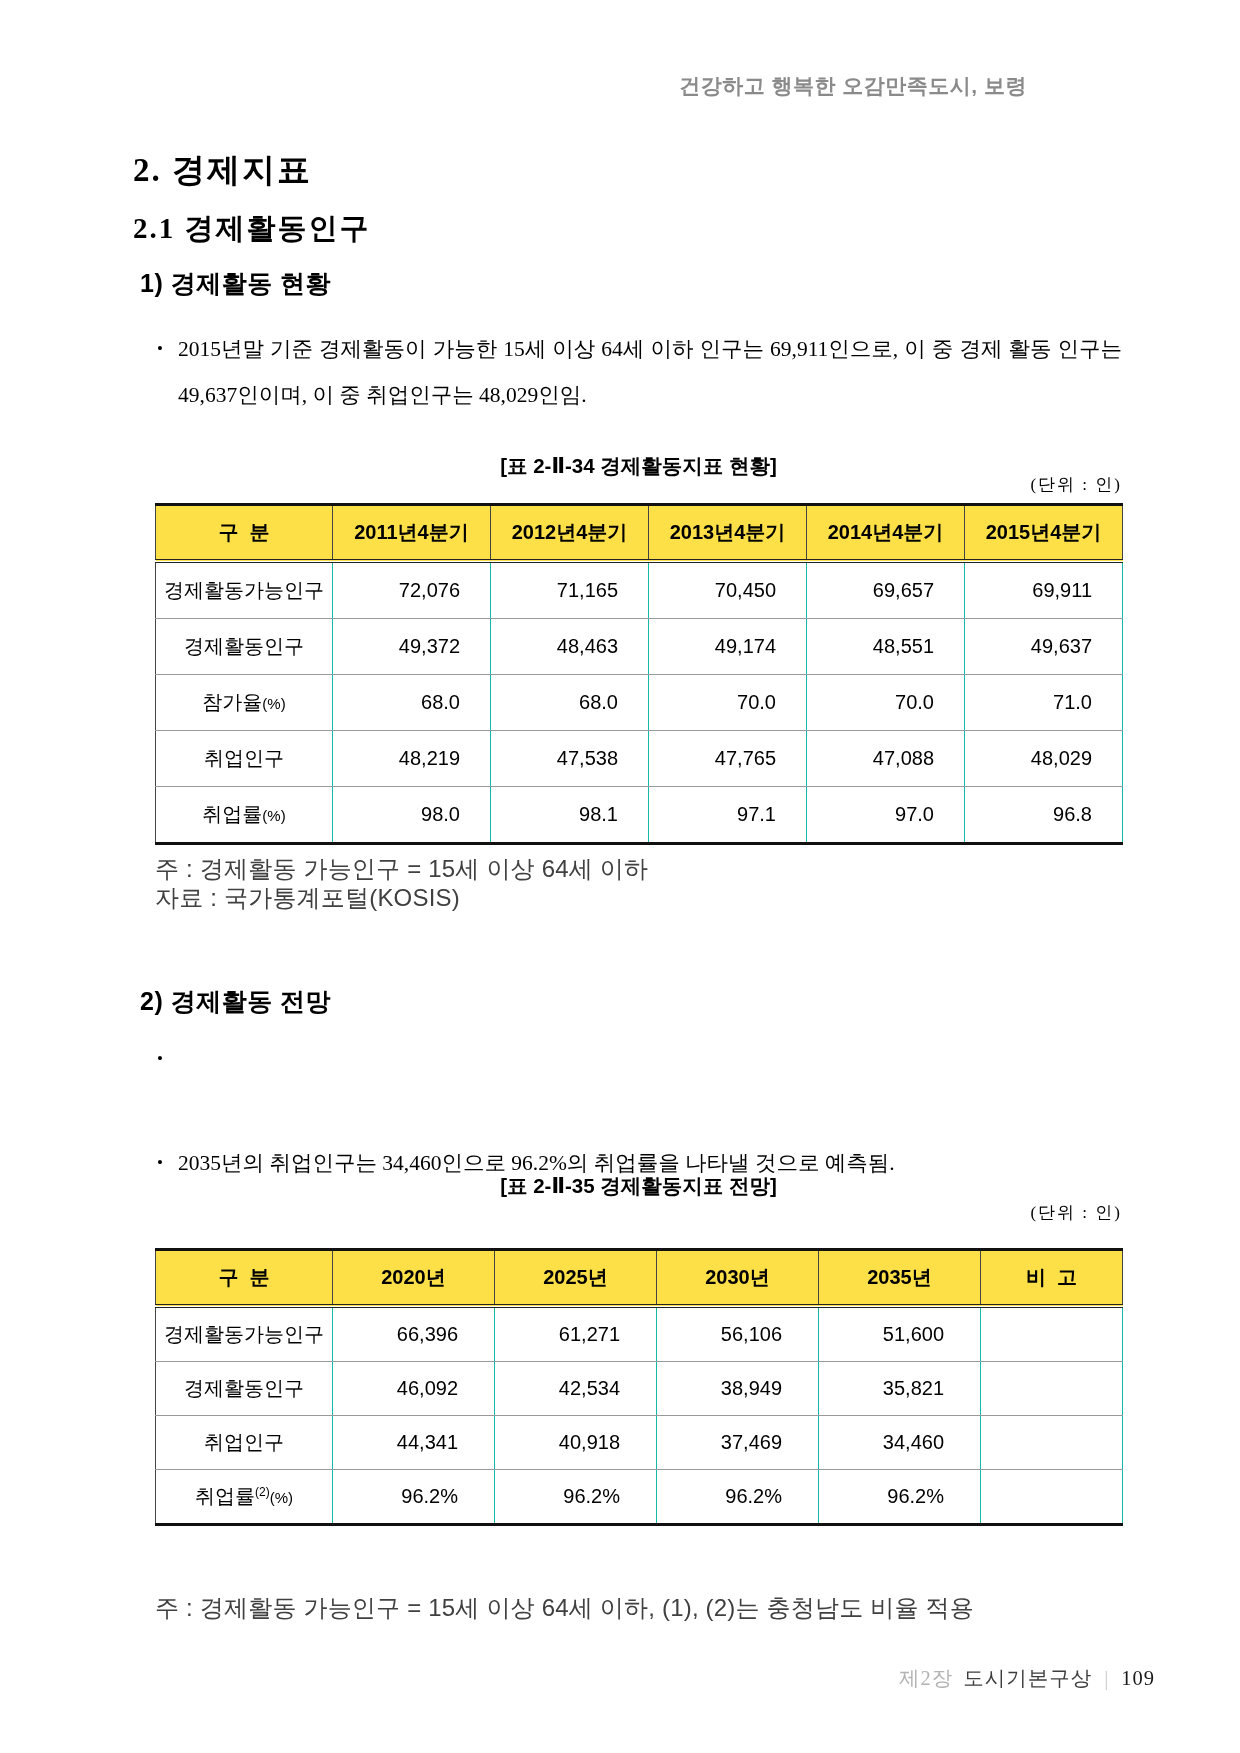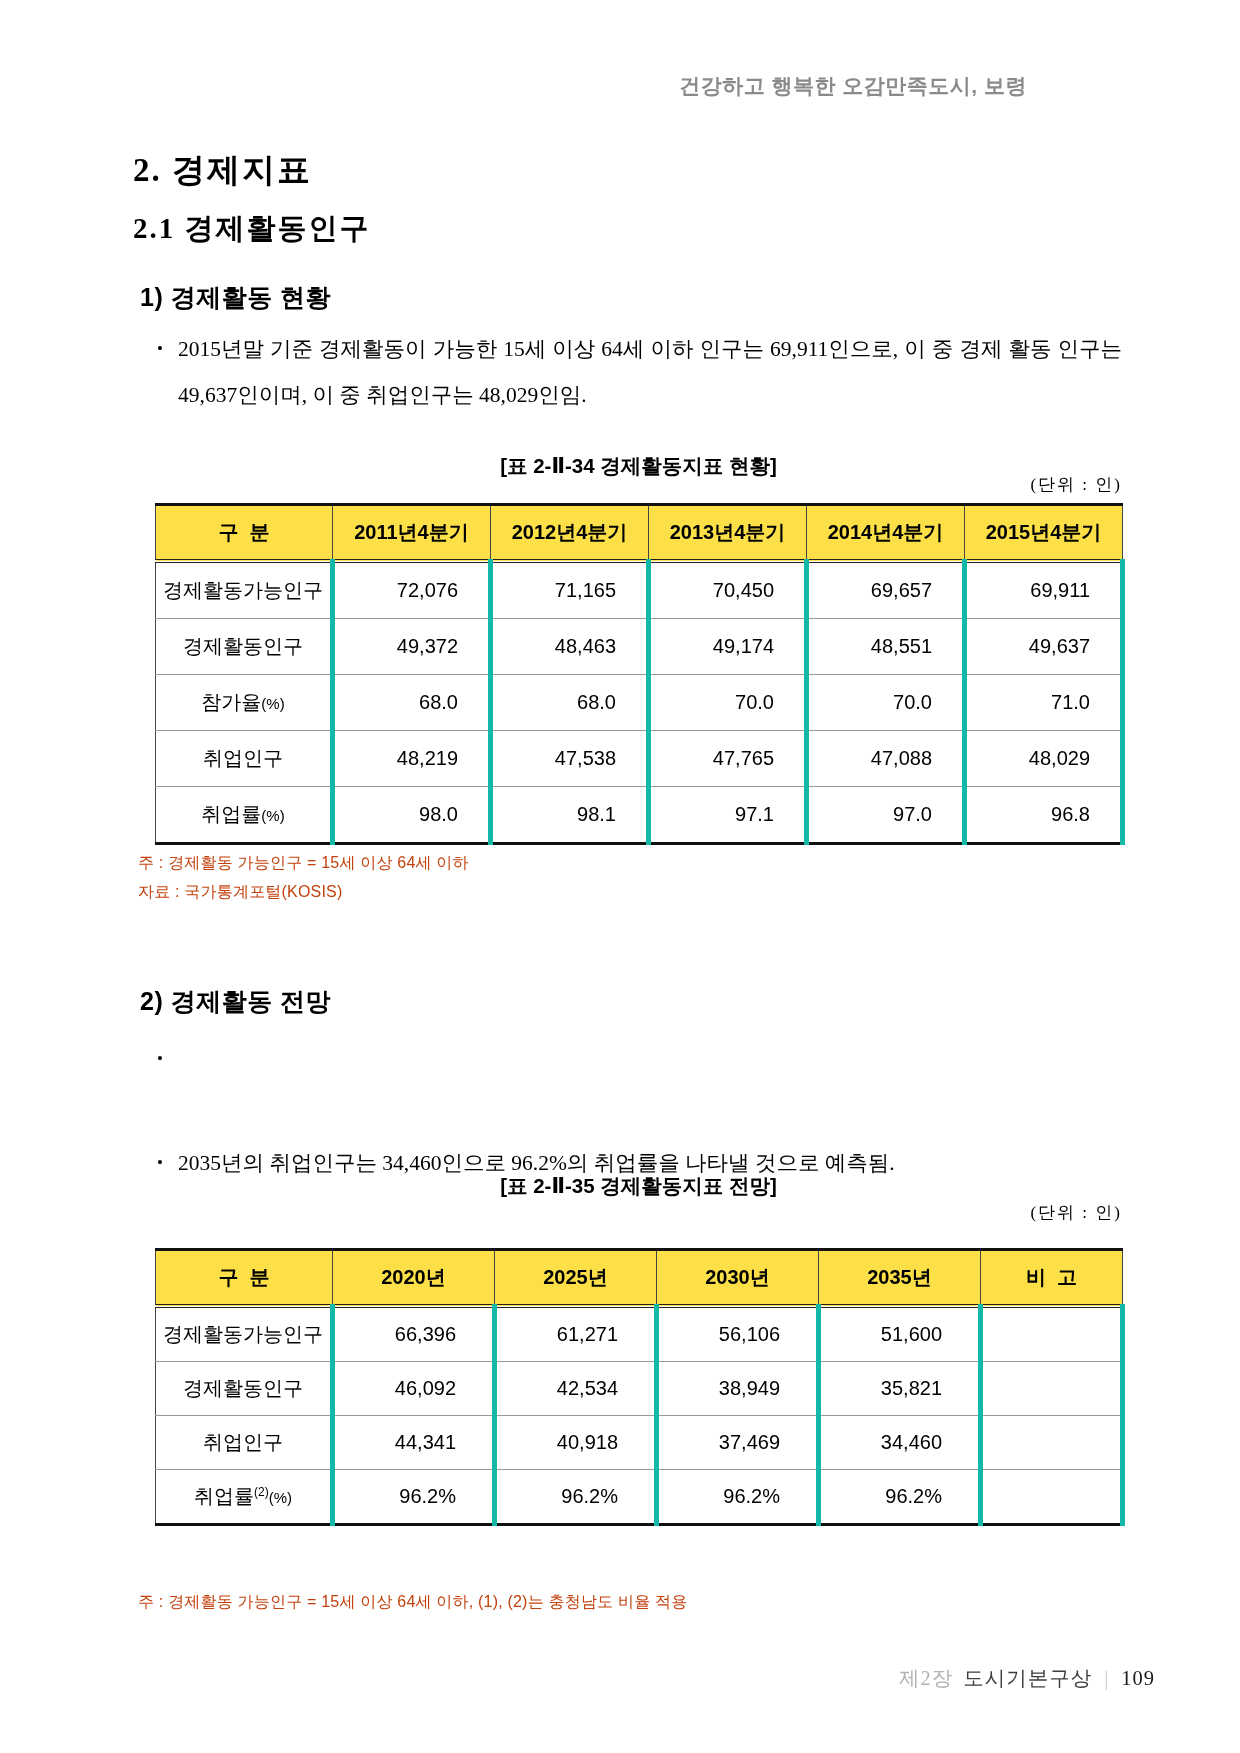--- a/index.html
+++ b/index.html
@@ -19,21 +19,21 @@
     left:133px;top:148px;font-family:"Liberation Serif","DejaVu Serif",serif;
     font-size:33px;font-weight:600;letter-spacing:2px;color:#000;
   }
   .h2{
     left:133px;top:209px;font-family:"Liberation Serif","DejaVu Serif",serif;
     font-size:29px;font-weight:600;letter-spacing:2px;color:#000;
   }
   .h3{
     left:140px;font-size:25px;font-weight:bold;color:#000;letter-spacing:0.5px;
   }
-  .h3-1{top:281px;text-align:right;}
+  .h3-1{top:267px;text-align:right;}
   .h3-2{top:985px;}
   
   .bullets{
     left:155px;width:967px;
     font-family:"Liberation Serif","DejaVu Serif",serif;
     font-size:21.5px;color:#000;text-align:justify;
   }
   .bullets-1{top:326px;line-height:46px;}
   .bullets-2a{top:1031px;line-height:55px;}
   .bullets-2b{top:1140px;line-height:46px;}
@@ -65,33 +65,33 @@
   .rpt col.c-label{width:177px;}
   .rpt1 col.c-data{width:158px;}
   .rpt2 col.c-year{width:162px;}
   .rpt2 col.c-note{width:142px;}
   .rpt th{
     background:#fde047;font-weight:bold;text-align:center;color:#000;
     height:53px;border-left:1px solid #444;border-right:1px solid #444;
     border-bottom:4px double #222;white-space:pre;font-size:20px;padding:0;
   }
   .rpt td{
-    height:55px;border-left:1px solid #444;border-right:5px solid #14b8a6;
+    height:55px;border-left:1px solid #444;border-right:1px solid #14b8a6;
     border-bottom:1px solid #999;padding:0;color:#000;
   }
   .rpt2 td{height:53px;}
   .rpt tr:last-child td{border-bottom:none;}
   .rpt td.lbl{text-align:center;}
   .rpt td.num{text-align:right;padding-right:30px;}
   .rpt2 td.num{padding-right:36px;}
   .rpt .sup{font-size:12px;position:relative;top:-7px;}
   .rpt .sfx{font-size:15px;}
   
   .note{
-    left:138px;font-size:16px;color:#c2410c;letter-spacing:0.2px;
+    left:155px;font-size:24px;color:#404040;letter-spacing:0.2px;
   }
   .note-1a{top:853px;}
   .note-1b{top:882px;}
   .note-2{top:1592px;}
   
   .page-footer{
     top:1664px;right:85px;font-family:"Liberation Serif","DejaVu Serif",serif;
     font-size:20.5px;letter-spacing:1px;
   }
   .page-footer .chap{color:#b3b3b3;}

